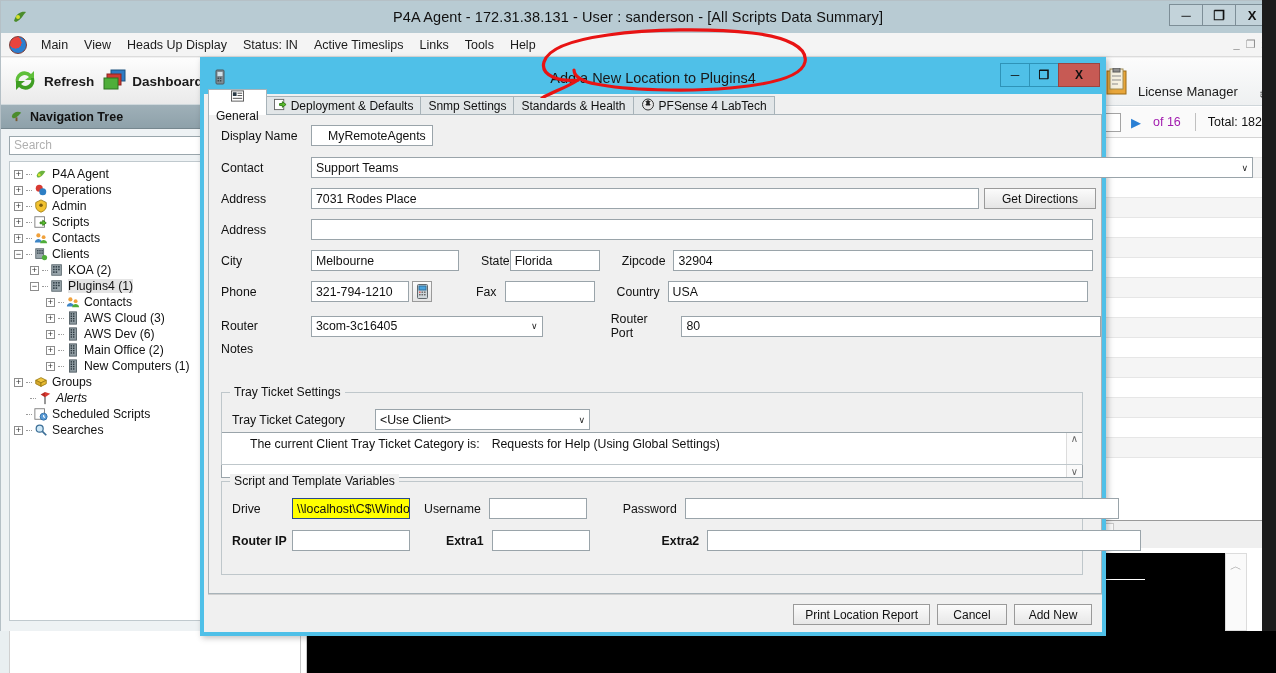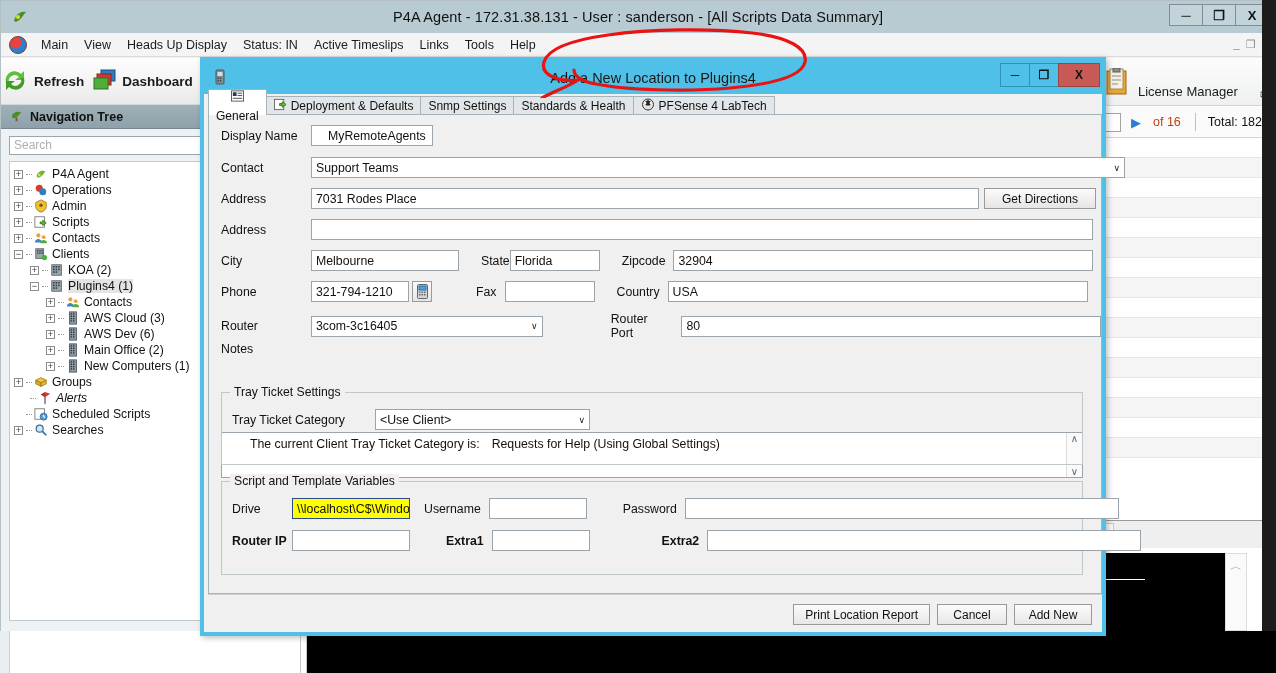--- a/index.html
+++ b/index.html
@@ -53,21 +53,21 @@
 
   
   .left-panel {
     position:absolute; left:0; top:57px; width:210px; height:573px;
     background:#eef2f4; border-right:1px solid #bcc8ce;
   }
   .toolbar-row {
     position:absolute; left:0; top:0; width:209px; height:47px;
     background:linear-gradient(#fdfdfd,#eaeaea);
     border-bottom:1px solid #cfd8dc;
-    display:flex; align-items:center; gap:9px;
+    display:flex; align-items:center; padding-left:10px; gap:9px;
   }
   .tb-btn { display:flex; align-items:center; gap:5px; cursor:pointer; }
   .tb-label { font-size:13.5px; font-weight:bold; color:#1b1b1b; }
 
   .nav-header {
     position:absolute; left:0; top:47px; width:209px; height:24px;
     background:linear-gradient(#9fb0b8,#8ea1aa);
     display:flex; align-items:center; gap:6px; padding-left:8px;
     border-bottom:1px solid #76878f;
   }
@@ -101,21 +101,21 @@
   .rp-tabbar { position:absolute; left:0; top:0; width:1064px; height:48px;
       background:linear-gradient(#fcfcfc,#eef0f1); border-bottom:1px solid #cfd6da;}
   .rp-licmgr { position:absolute; left:893px; top:10px; display:flex; align-items:flex-end; gap:8px;}
   .rp-licmgr-label { font-size:13px; color:#1b1b1b; }
   .rp-overflow { position:absolute; right:8px; top:30px; font-size:11px; color:#555; cursor:pointer;}
 
   .rp-pager { position:absolute; left:0; top:49px; width:1064px; height:31px;
       background:#fafafa; border-bottom:1px solid #d4d4d4; display:flex; align-items:center; }
   .pg-box { width:36px; height:19px; border:1px solid #a4a4a4; background:#fff; margin-left:874px;}
   .pg-arrow { color:#2a7fd4; margin-left:10px; font-size:13px; cursor:pointer;}
-  .pg-of { margin-left:12px; font-size:12.5px; color:#c2410c;}
+  .pg-of { margin-left:12px; font-size:12.5px; color:#a21caf;}
   .pg-div { width:1px; height:18px; background:#c0c0c0; margin-left:14px;}
   .pg-total { margin-left:12px; font-size:12.5px; color:#111;}
 
   .rp-grid { position:absolute; left:0; top:80px; width:1064px; height:380px; background:#fff;}
   .grid-row { height:20px; border-bottom:1px solid #e6e6e6; display:flex; align-items:center;
       font-size:12.6px; color:#111; padding-left:6px; overflow:hidden; white-space:nowrap;}
   .grid-row.alt { background:#f5f5f5; }
   .rp-grid-foot { position:absolute; left:0; top:462px; width:1064px; height:28px; background:#efefef; border-top:1px solid #9a9a9a;}
   .rp-grid-foot .inner { width:900px; height:22px; margin:2px 0 0 3px; background:#fafafa; border:1px solid #c9c9c9;}
 
@@ -639,21 +639,21 @@
 
     <div class="dlg-body">
 
       <div class="frow" style="left:12px; top:10px;">
         <span class="flabel" style="width:80px;">Display Name</span>
         <span class="fin" style="width:122px; margin-left:10px;padding-left:16px;">MyRemoteAgents</span>
       </div>
 
       <div class="frow" style="left:12px; top:42px;">
         <span class="flabel" style="width:80px;">Contact</span>
-        <span class="fsel" style="width:814px; margin-left:10px;">
+        <span class="fsel" style="width:942px; margin-left:10px;">
           <span>Support Teams</span>
           <span class="caret">∨</span>
         </span>
       </div>
 
       <div class="frow" style="left:12px; top:73px;">
         <span class="flabel" style="width:80px;">Address</span>
         <span class="fin" style="width:668px; margin-left:10px;">7031 Rodes Place</span>
         <span class="fbtn" style="width:112px; margin-left:5px;">Get Directions</span>
       </div>

